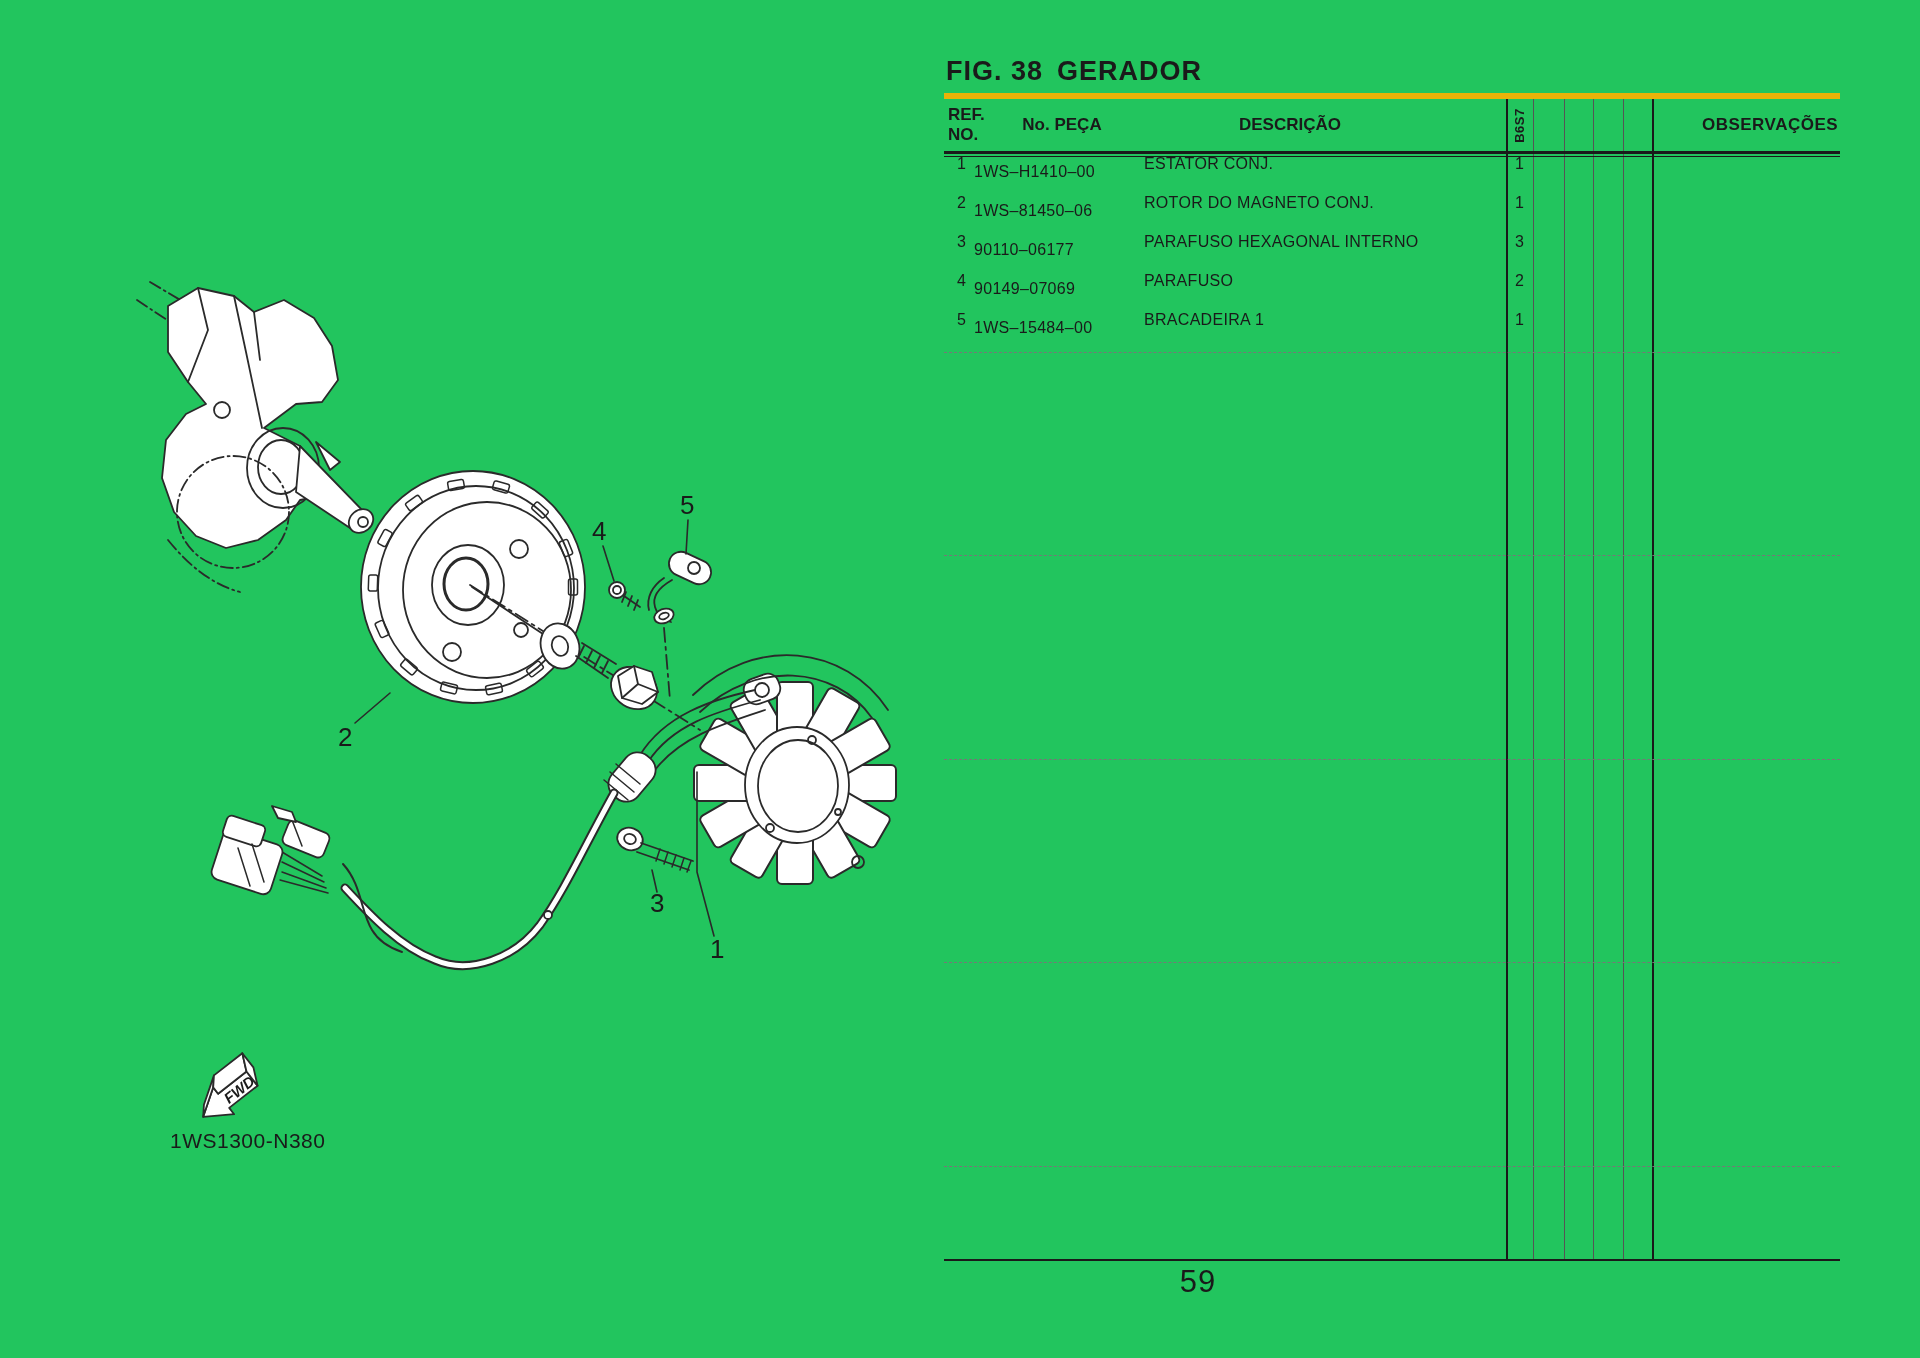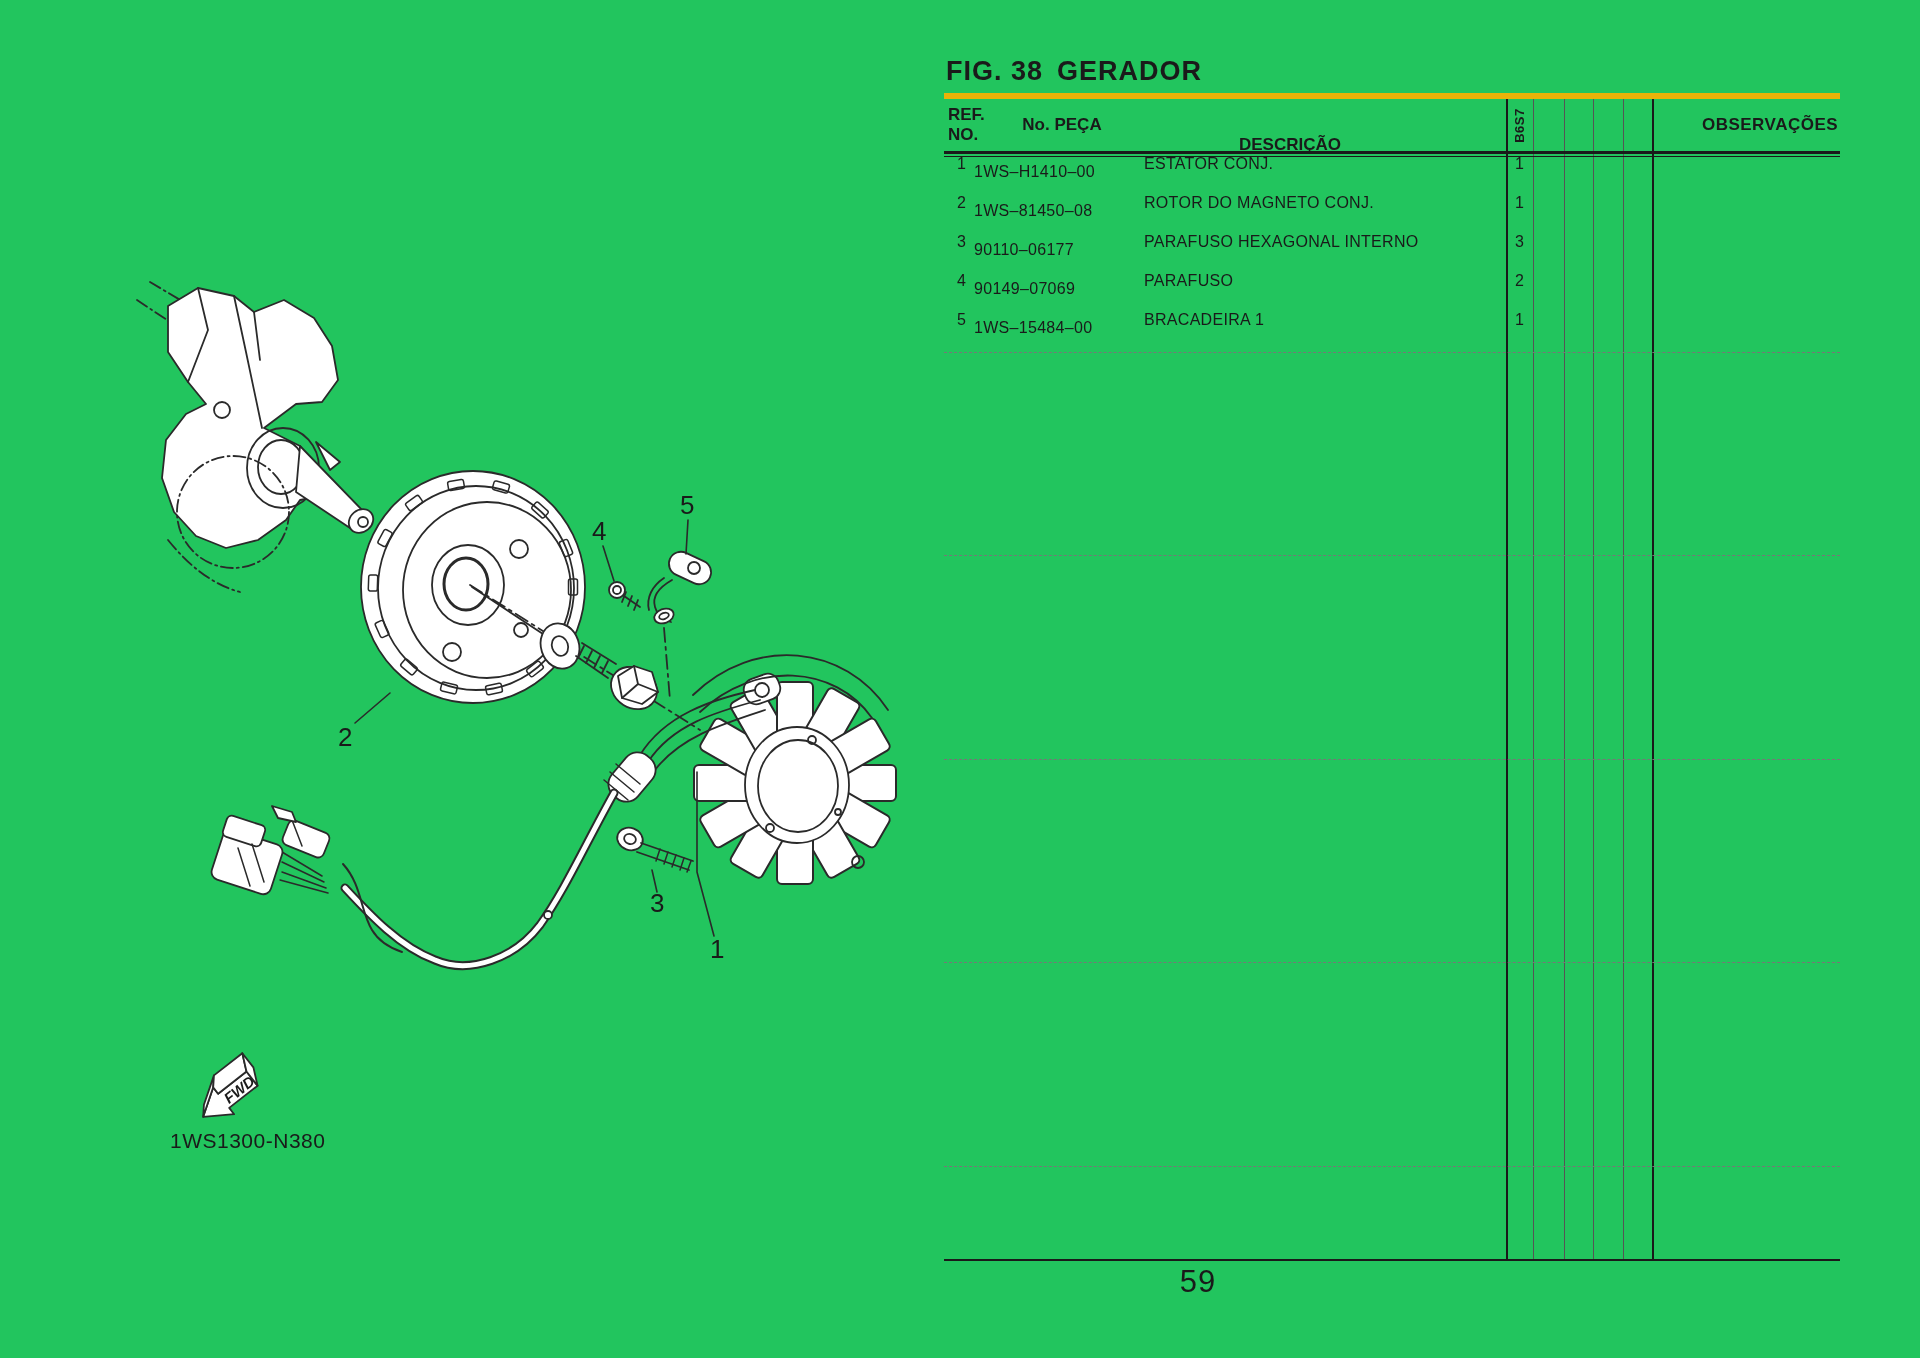--- a/index.html
+++ b/index.html
@@ -17,21 +17,21 @@
     border-top:6px solid #eab308;border-bottom:2px solid #1a1a1a;}
   .ptable .vline{position:absolute;top:0;bottom:0;width:1px;background:#555;}
   .ptable .vline.heavy{width:2px;background:#1a1a1a;}
   .hdr-sep-a{position:absolute;left:0;right:0;top:52px;height:3px;background:#1a1a1a;}
   .hdr-sep-b{position:absolute;left:0;right:0;top:57px;height:1px;background:#1a1a1a;}
   .hcell{position:absolute;top:0;height:52px;display:flex;align-items:center;
     justify-content:center;font-weight:bold;font-size:17px;white-space:nowrap;}
   .hcell.refno{left:4px;width:60px;flex-direction:column;align-items:flex-start;
     justify-content:center;line-height:20px;}
   .hcell.partno{left:48px;width:140px;}
-  .hcell.descr{left:256px;width:180px;margin-top:20px;}
+  .hcell.descr{left:256px;width:180px;}
   .hcell.obs{left:708px;width:188px;letter-spacing:.5px;padding-left:24px;}
   .hcell.model{left:562px;width:27px;}
   .hcell.model span{transform:rotate(-90deg);font-size:13px;font-weight:bold;letter-spacing:.5px;}
   .prow{position:absolute;left:0;width:896px;height:20px;line-height:20px;font-size:16px;}
   .prow .ref{position:absolute;left:0;width:22px;text-align:right;}
   .prow .pn{position:absolute;left:30px;white-space:nowrap;letter-spacing:.3px;margin-top:8px;}
   .prow .ds{position:absolute;left:200px;white-space:nowrap;letter-spacing:.3px;}
   .prow .qty{position:absolute;left:562px;width:27px;text-align:center;}
   .dashline{position:absolute;left:0;right:0;height:0;border-top:1px dashed #777;}
   .pageno{position:absolute;left:1158px;top:1264px;width:80px;text-align:center;
@@ -70,21 +70,21 @@
     <div class="hdr-sep-b"></div>
 
     <div class="prow" style="top:55px">
       <span class="ref">1</span>
       <span class="pn">1WS–H1410–00</span>
       <span class="ds">ESTATOR CONJ.</span>
       <span class="qty">1</span>
     </div>
     <div class="prow" style="top:94px">
       <span class="ref">2</span>
-      <span class="pn">1WS–81450–08</span>
+      <span class="pn">1WS–81450–06</span>
       <span class="ds">ROTOR DO MAGNETO CONJ.</span>
       <span class="qty">1</span>
     </div>
     <div class="prow" style="top:133px">
       <span class="ref">3</span>
       <span class="pn">90110–06177</span>
       <span class="ds">PARAFUSO HEXAGONAL INTERNO</span>
       <span class="qty">3</span>
     </div>
     <div class="prow" style="top:172px">

